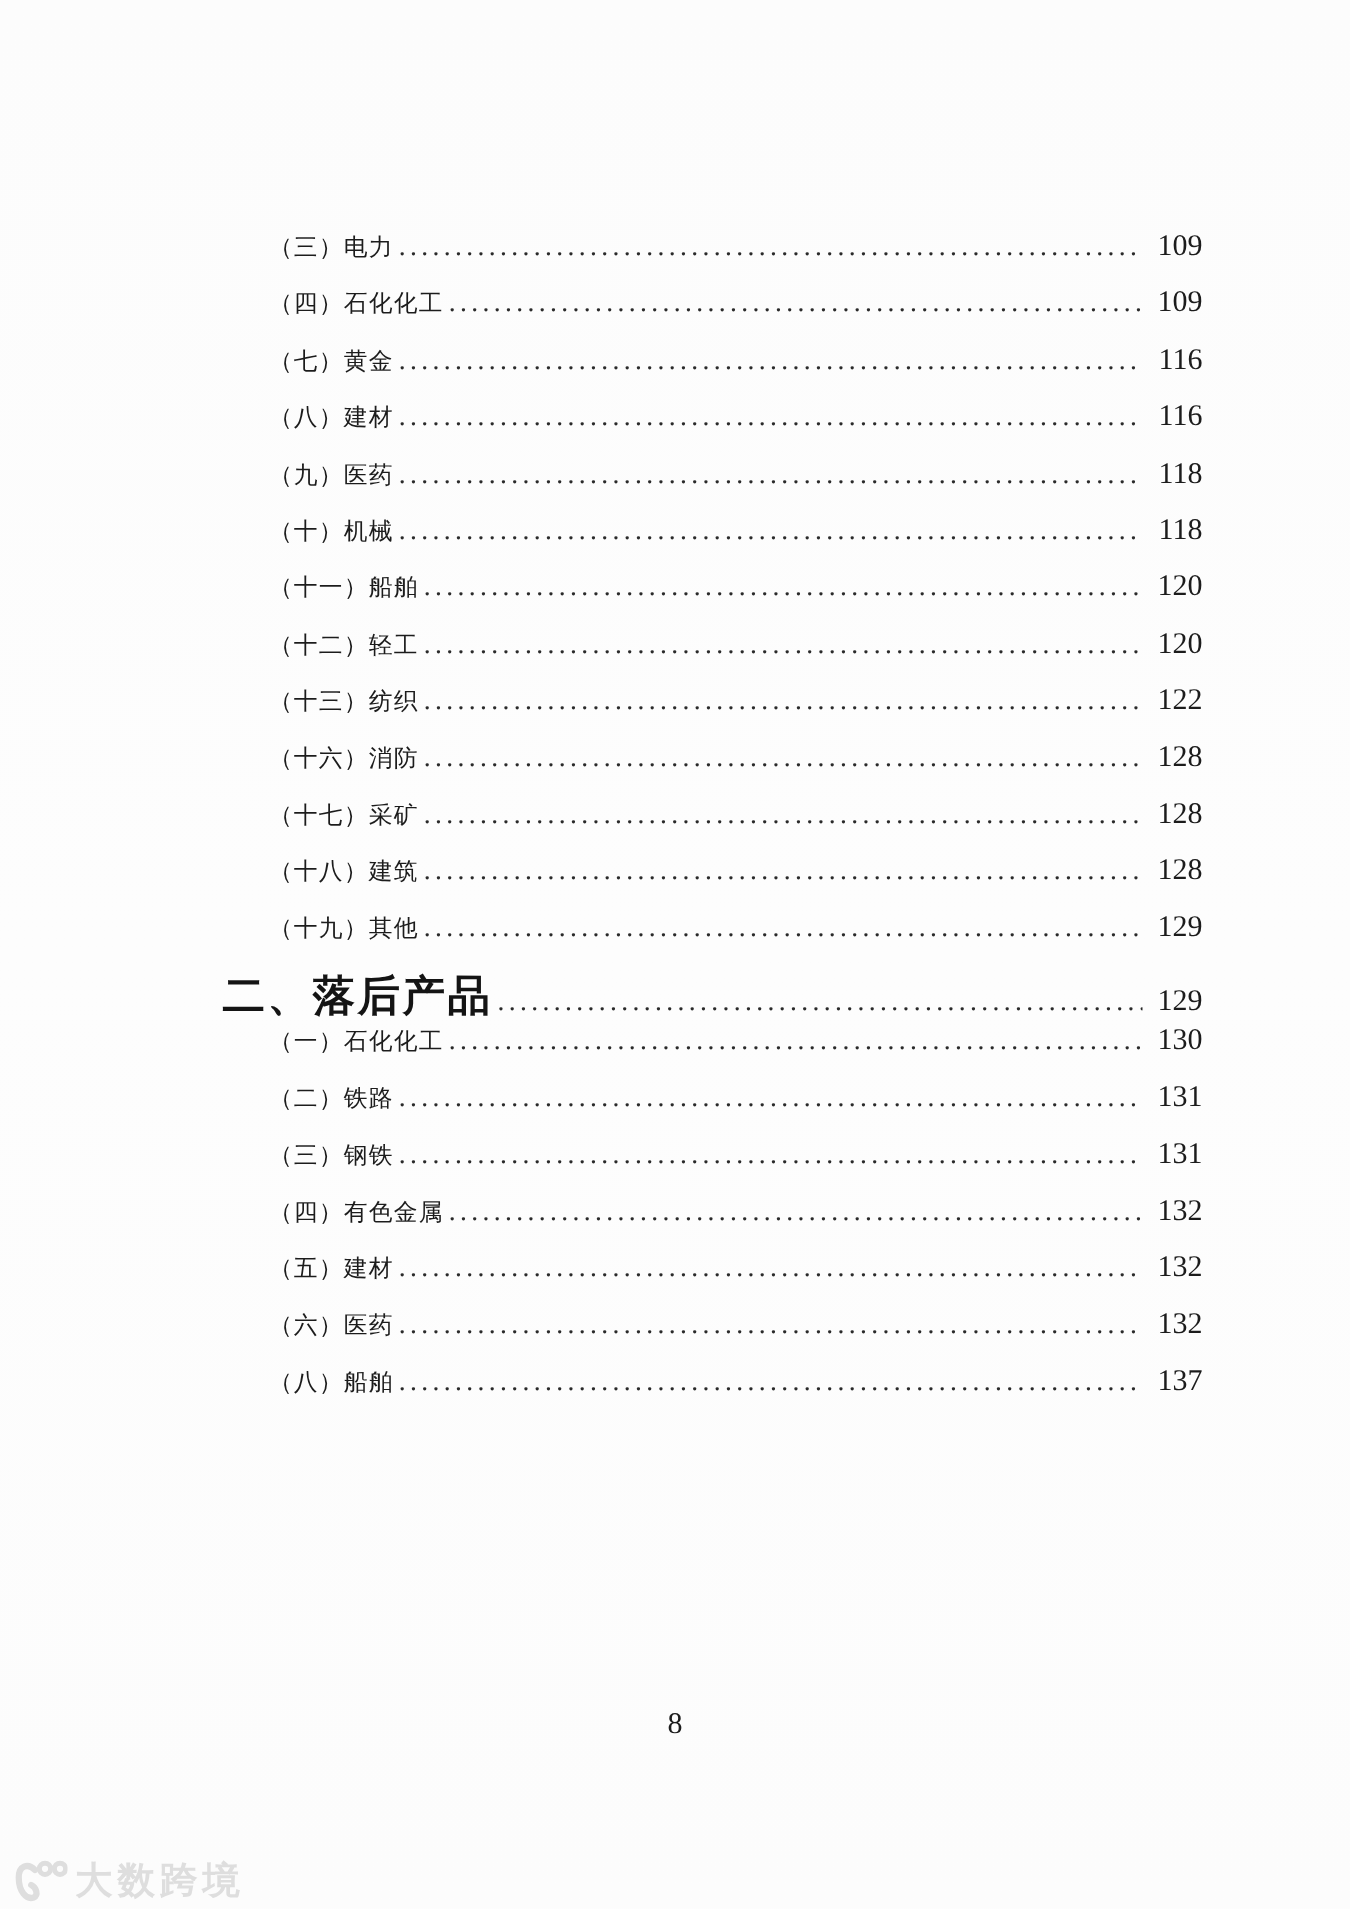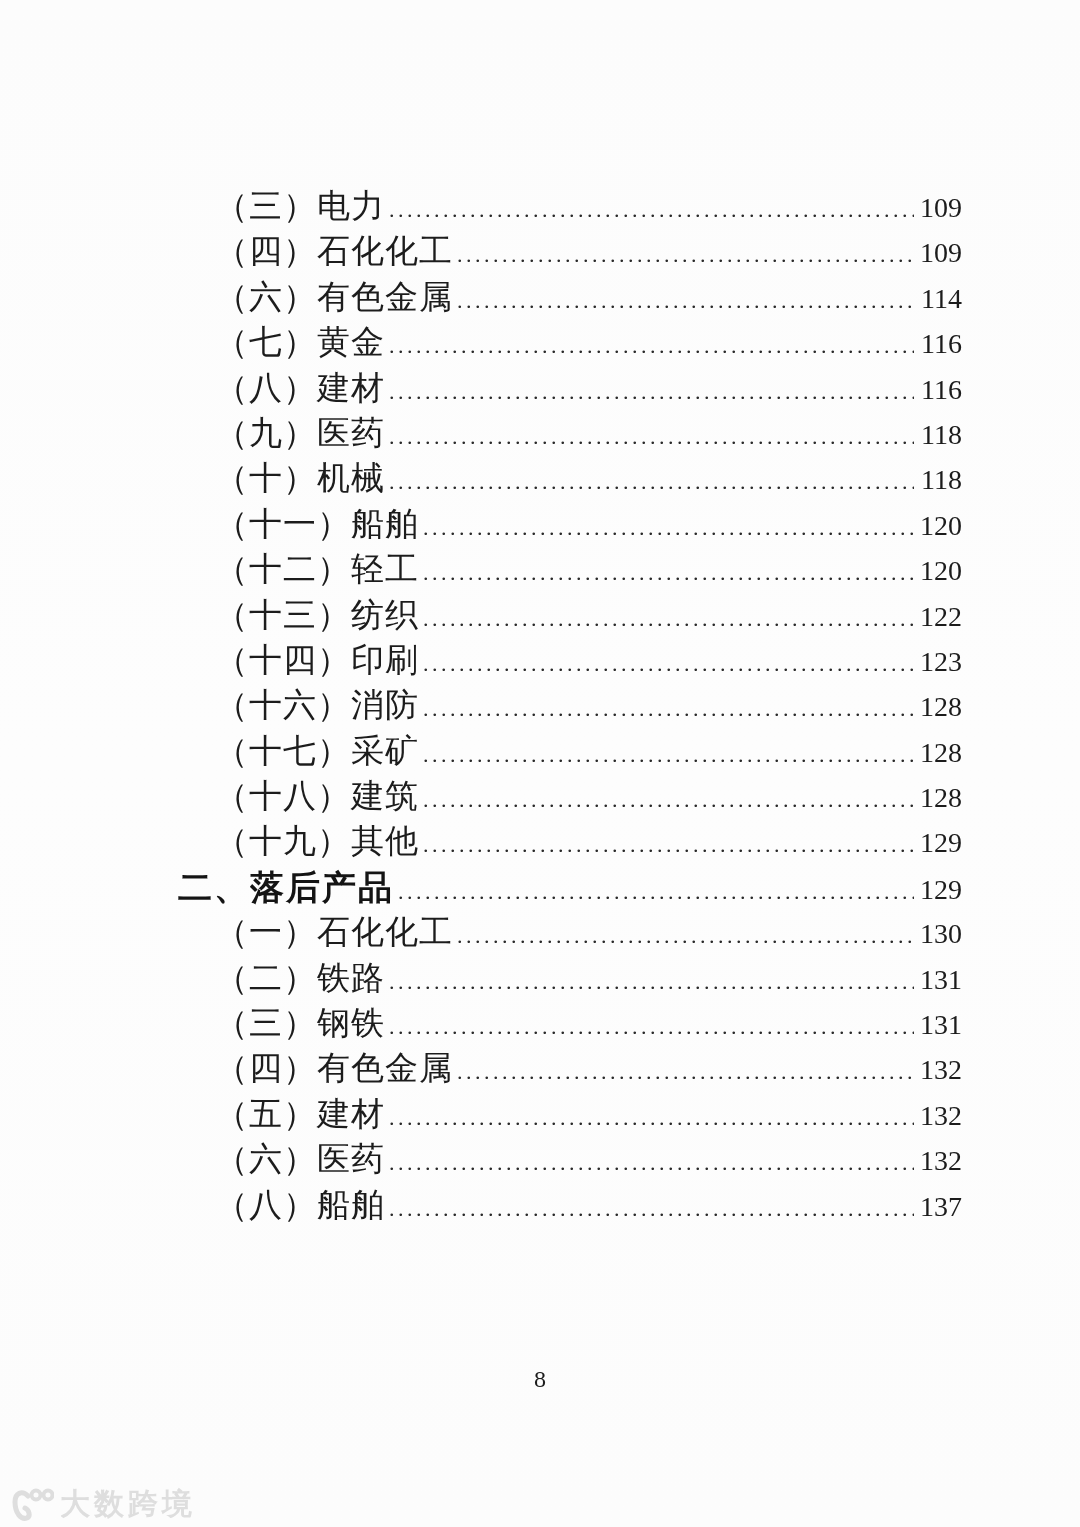--- a/index.html
+++ b/index.html
@@ -26,21 +26,21 @@
     left: 178px;
     width: 784px;
   }
   .toc-row {
     display: flex;
     align-items: baseline;
     height: 45.4px;
     white-space: nowrap;
   }
   .toc-row .toc-label {
-    font-size: 33px;
+    font-size: 19px;
     letter-spacing: 1px;
     color: #1c1c1c;
   }
   .toc-row.level-2 {
     padding-left: 37px;
   }
   .toc-row.level-1 .toc-label {
     font-family: "Liberation Sans", "DejaVu Sans", sans-serif;
     font-weight: bold;
     font-size: 34px;
@@ -53,21 +53,21 @@
     margin: 0 6px 0 4px;
     color: #2a2a2a;
   }
   .toc-dots::after {
     content: "....................................................................................................................................................................";
     font-size: 22px;
     letter-spacing: 3.5px;
     font-family: "Liberation Serif", "DejaVu Serif", serif;
   }
   .toc-page {
-    font-size: 28px;
+    font-size: 24px;
     color: #1c1c1c;
     min-width: 42px;
     text-align: right;
   }
   .page-number {
     position: absolute;
     top: 1366px;
     left: 0;
     width: 1080px;
     text-align: center;
@@ -108,25 +108,20 @@
         <span class="toc-label">（三）电力</span>
         <span class="toc-dots"></span>
         <span class="toc-page">109</span>
       </div>
       <div class="toc-row level-2">
         <span class="toc-label">（四）石化化工</span>
         <span class="toc-dots"></span>
         <span class="toc-page">109</span>
       </div>
       <div class="toc-row level-2">
-        <span class="toc-label">（六）有色金属</span>
-        <span class="toc-dots"></span>
-        <span class="toc-page">114</span>
-      </div>
-      <div class="toc-row level-2">
         <span class="toc-label">（七）黄金</span>
         <span class="toc-dots"></span>
         <span class="toc-page">116</span>
       </div>
       <div class="toc-row level-2">
         <span class="toc-label">（八）建材</span>
         <span class="toc-dots"></span>
         <span class="toc-page">116</span>
       </div>
       <div class="toc-row level-2">
@@ -146,25 +141,20 @@
       </div>
       <div class="toc-row level-2">
         <span class="toc-label">（十二）轻工</span>
         <span class="toc-dots"></span>
         <span class="toc-page">120</span>
       </div>
       <div class="toc-row level-2">
         <span class="toc-label">（十三）纺织</span>
         <span class="toc-dots"></span>
         <span class="toc-page">122</span>
-      </div>
-      <div class="toc-row level-2">
-        <span class="toc-label">（十四）印刷</span>
-        <span class="toc-dots"></span>
-        <span class="toc-page">123</span>
       </div>
       <div class="toc-row level-2">
         <span class="toc-label">（十六）消防</span>
         <span class="toc-dots"></span>
         <span class="toc-page">128</span>
       </div>
       <div class="toc-row level-2">
         <span class="toc-label">（十七）采矿</span>
         <span class="toc-dots"></span>
         <span class="toc-page">128</span>

